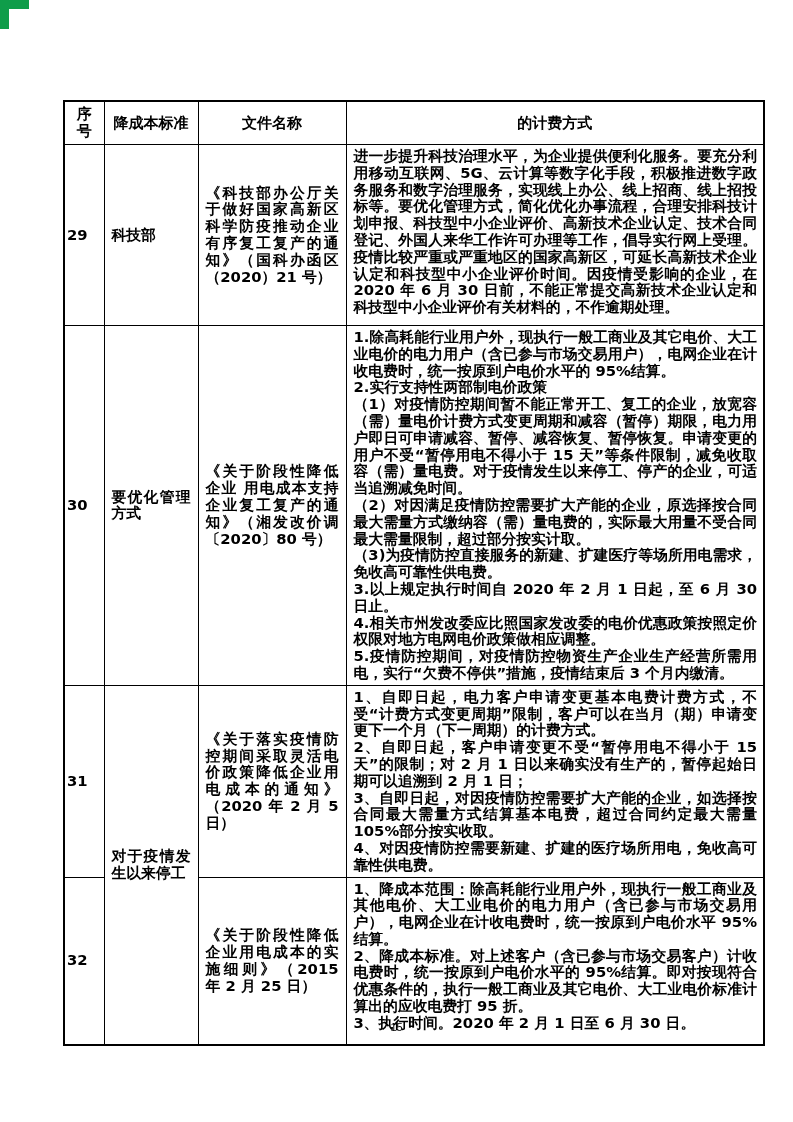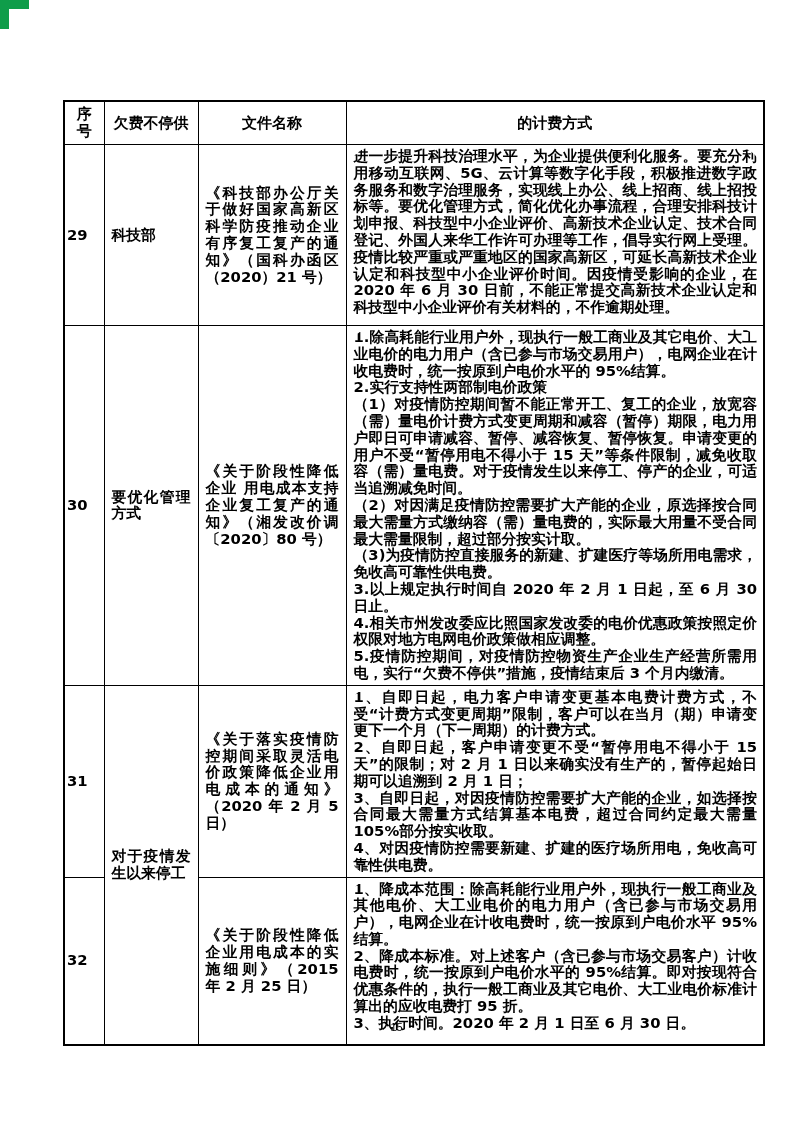--- a/index.html
+++ b/index.html
@@ -19,21 +19,21 @@
   }
   .doc-table th, .doc-table td {
     border:1px solid #000; font-weight:bold; color:#000;
     overflow:hidden;
   }
   .doc-table thead th {
     height:38px; font-size:15px; line-height:17px;
     text-align:center; vertical-align:middle; padding:2px;
     white-space:pre-line;
   }
-  .doc-table td { font-size:14.8px; line-height:16.8px;border-radius:30px; }
+  .doc-table td { font-size:14.8px; line-height:16.8px; }
   td.no   { text-align:left; vertical-align:middle; padding:2px; }
   td.agency {
     vertical-align:middle; padding:12px 7px;
     text-align:justify; text-justify:inter-character;
   }
   td.doc {
     vertical-align:middle; padding:0 7px;
     text-align:justify; text-justify:inter-character;
   }
   td.content {
@@ -66,21 +66,21 @@
     <colgroup>
       <col style="width:40px">
       <col style="width:94px">
       <col style="width:148px">
       <col style="width:418px">
     </colgroup>
     <thead>
       <tr>
         <th>序
 号</th>
-        <th>欠费不停供</th>
+        <th>降成本标准</th>
         <th>文件名称</th>
         <th>的计费方式</th>
       </tr>
     </thead>
     <tbody>
       <tr class="row-29">
         <td class="no">29</td>
         <td class="agency">科技部</td>
         <td class="doc">《科技部办公厅关于做好国家高新区科学防疫推动企业有序复工复产的通知》（国科办函区（2020）21 号）</td>
         <td class="content">进一步提升科技治理水平，为企业提供便利化服务。要充分利用移动互联网、5G、云计算等数字化手段，积极推进数字政务服务和数字治理服务，实现线上办公、线上招商、线上招投标等。要优化管理方式，简化优化办事流程，合理安排科技计划申报、科技型中小企业评价、高新技术企业认定、技术合同登记、外国人来华工作许可办理等工作，倡导实行网上受理。疫情比较严重或严重地区的国家高新区，可延长高新技术企业认定和科技型中小企业评价时间。因疫情受影响的企业，在 2020 年 6 月 30 日前，不能正常提交高新技术企业认定和科技型中小企业评价有关材料的，不作逾期处理。</td>

